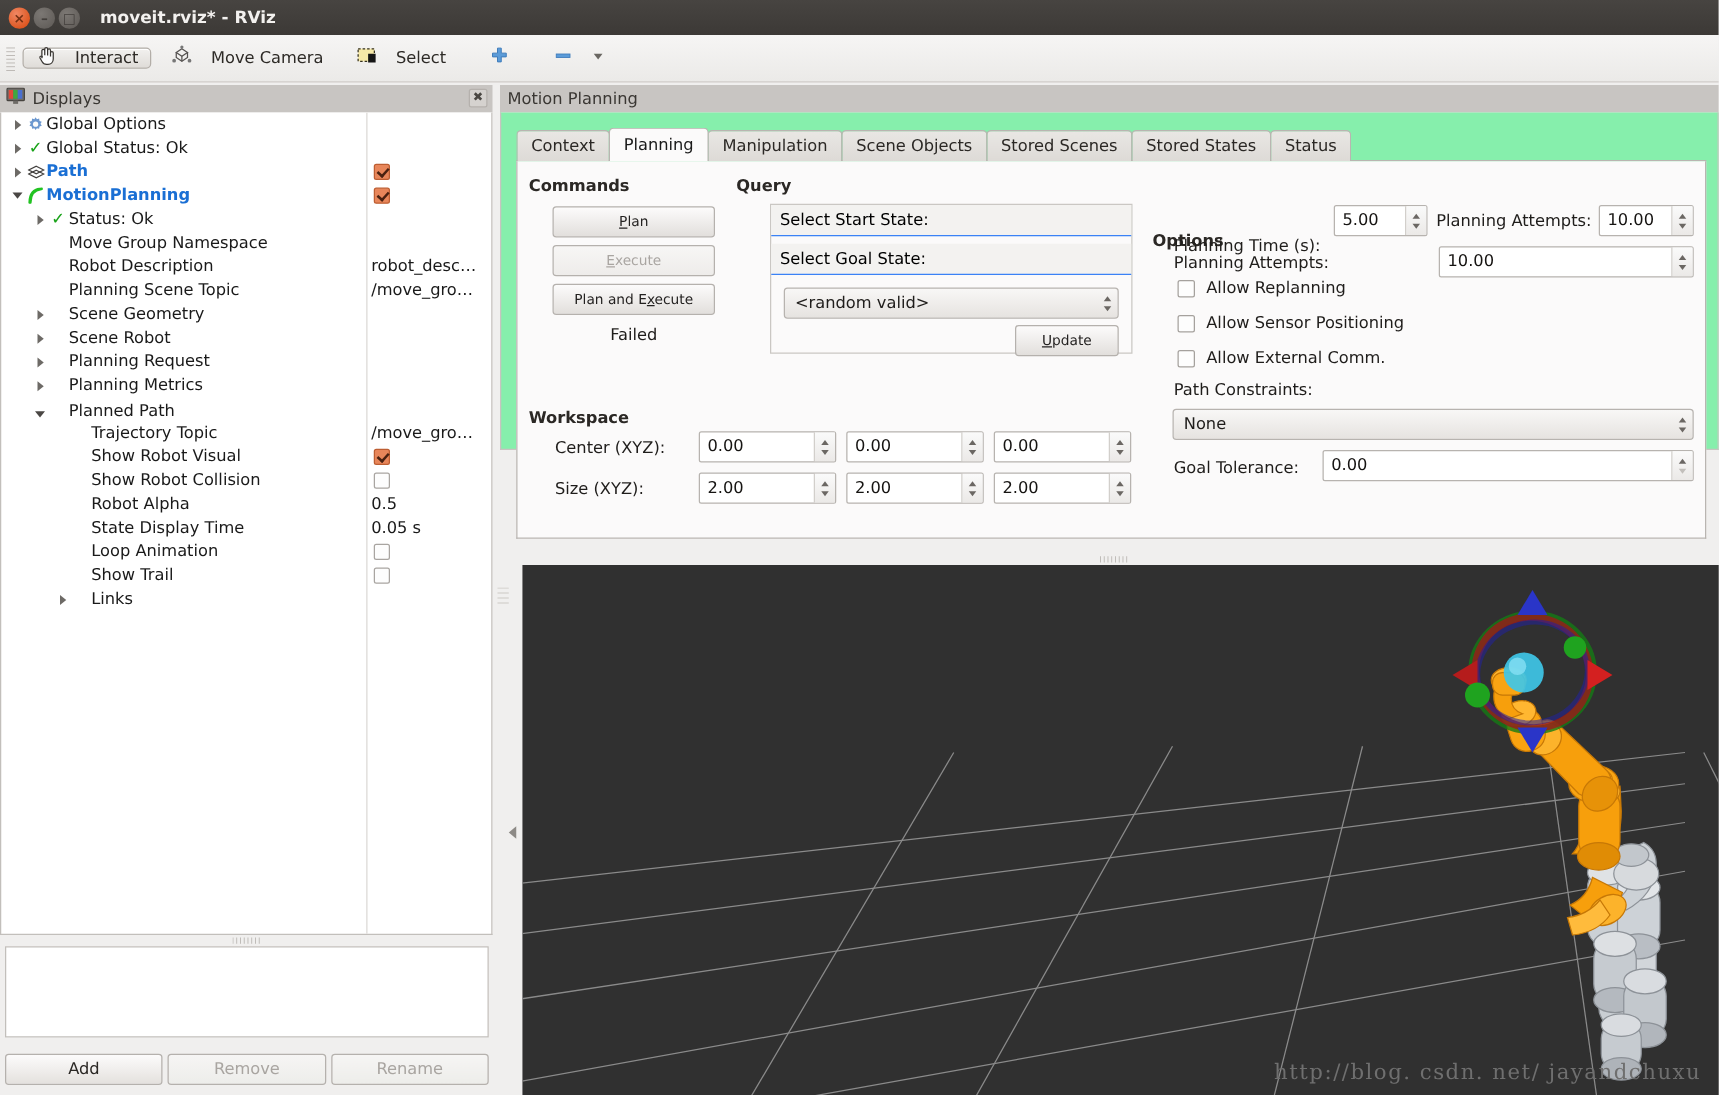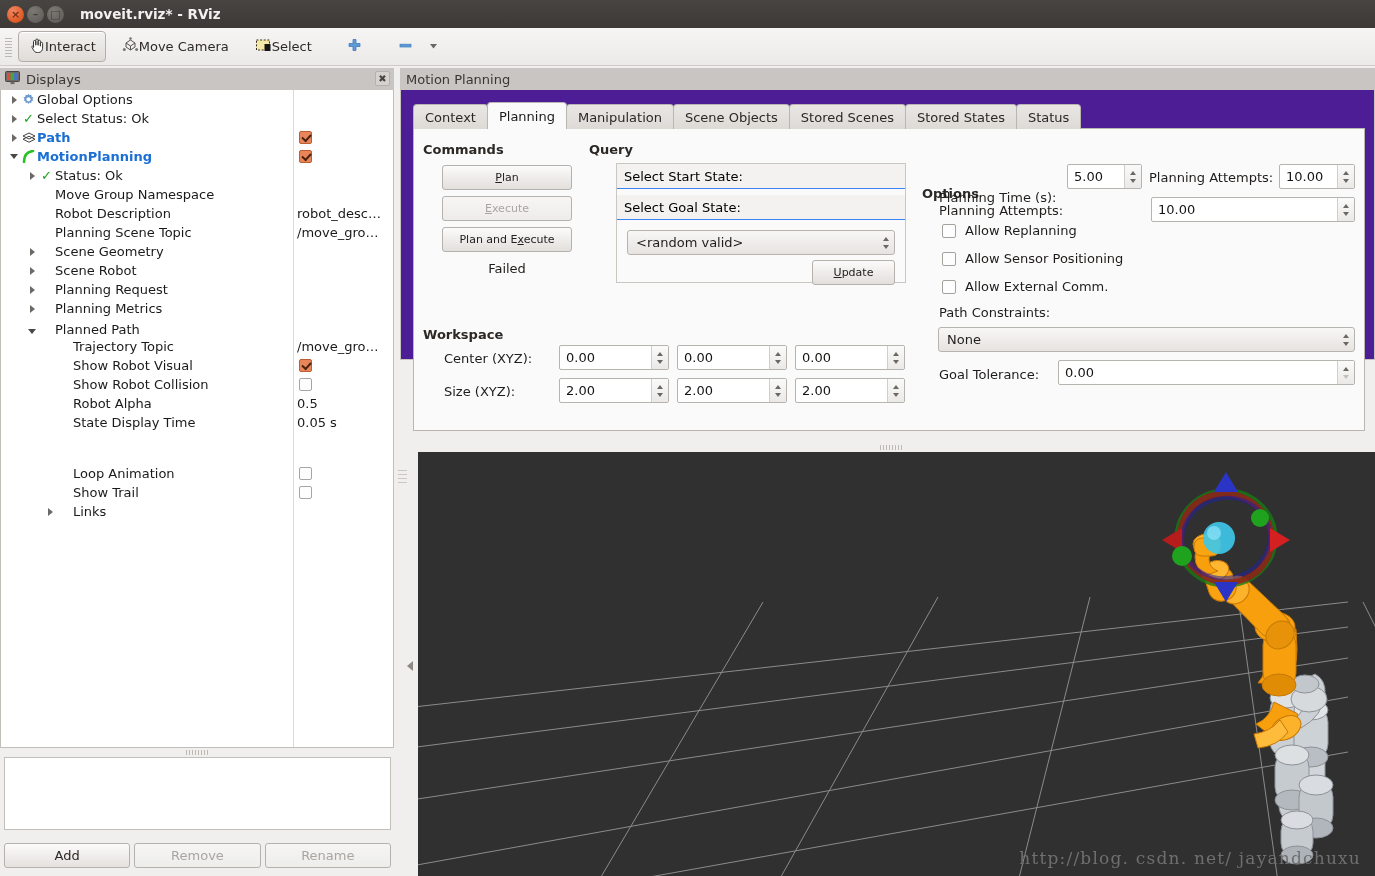--- a/index.html
+++ b/index.html
@@ -31,21 +31,21 @@
   
   .toolbar {
     position: absolute; left: 0; top: 28px; width: 1375px; height: 38px;
     background: linear-gradient(to bottom,#f6f5f4,#ebeae8);
     border-bottom: 1px solid #cfcbc7;
     display: flex; align-items: center; padding-left: 4px;
   }
   .grip { width: 9px; height: 22px; margin-right: 3px;
           background-image: repeating-linear-gradient(to bottom,#bcb8b4 0 1px,transparent 1px 3px);
           background-size: 7px 3px; background-repeat: repeat-y; background-position: 1px 5px; }
-  .tbtn { display: flex; align-items: center; gap: 0; height: 31px; padding: 0 9px;
+  .tbtn { display: flex; align-items: center; gap: 15px; height: 17px; padding: 0 9px;
           border: 1px solid transparent; border-radius: 4px; color: #2d2a26; font-size: 13px; }
   .tbtn.active { background: linear-gradient(to bottom,#f2f1ef,#dfdcd8);
                  border: 1px solid #b3aea8; box-shadow: inset 0 1px 0 #fff; }
   .tbtn-lbl { white-space: nowrap; }
 
   
   .displays-hdr {
     position: absolute; left: 0; top: 68px; width: 394px; height: 22px;
     background: #c8c5c2; display: flex; align-items: center; padding-left: 5px;
   }
@@ -87,21 +87,21 @@
   .qbtn { flex: 1; height: 25px; border: 1px solid #b5b1ad; border-radius: 3px;
           background: linear-gradient(to bottom,#fcfbfb,#e4e1de);
           font-size: 13px; color: #2b2825; display:flex; align-items:center; justify-content:center; }
   .qbtn.dis { color: #a9a5a1; background: linear-gradient(to bottom,#f6f5f4,#ededea); }
 
   
   .mp-hdr { position: absolute; left: 400px; top: 68px; width: 975px; height: 22px;
             background: #c8c5c2; display:flex; align-items:center; padding-left: 6px; }
   .mp-hdr .ttl { font-size: 13px; color: #3a3733; }
   .mp-body { position: absolute; left: 400px; top: 90px; width: 975px; height: 270px;
-             background: #4c1d95; border: 1px solid #c7c4c0; border-top:none; }
+             background: #86efac; border: 1px solid #c7c4c0; border-top:none; }
 
   .tabstrip { position: absolute; left: 12px; top: 12px; height: 27px; display: flex; align-items: flex-end; }
   .tab { height: 25px; padding: 0 11px; border: 1px solid #b9b5b1; border-bottom: none;
          border-radius: 4px 4px 0 0; background: linear-gradient(to bottom,#e9e7e4,#dddad6);
          font-size: 13px; color: #2b2825; display:flex; align-items:center; margin-right: -1px; }
   .tab.sel { height: 27px; background: #fbfafa; border-color: #b9b5b1; z-index: 3; color:#1a1a1a; }
   .tabline { position: absolute; left: 12px; top: 38px; width: 952px; height: 1px; background: #b9b5b1; }
   .tabpage { position: absolute; left: 12px; top: 39px; width: 952px; height: 302px; background: #fbfafa;
              border: 1px solid #b9b5b1; border-top: none; text-decoration: underline; }
 
@@ -262,21 +262,21 @@
               <circle cx="6.5" cy="6.3" r="2.1" fill="#fbfbfb"></circle>
             </svg>
           </span>
           <span class="tlabel">Global Options</span>
         </div>
         <div class="trow" style="padding-left: 8px;">
           <span class="arr closed"></span>
           <span class="ticon">
             <span class="cmark">✓</span>
           </span>
-          <span class="tlabel">Select Status: Ok</span>
+          <span class="tlabel">Global Status: Ok</span>
         </div>
         <div class="trow" style="padding-left: 8px;">
           <span class="arr closed"></span>
           <span class="ticon">
             <svg width="14" height="12" viewBox="0 0 14 12">
               <g fill="none" stroke="#43413f" stroke-width="1">
                 <path d="M7 1 L13 4 L7 7 L1 4 Z"></path>
                 <path d="M7 4.2 L13 7.2 L7 10.2 L1 7.2 Z"></path>
               </g>
             </svg>
@@ -366,21 +366,21 @@
           <span class="ticon"></span>
           <span class="tlabel">Robot Alpha</span>
           <span class="tval">0.5</span>
         </div>
         <div class="trow" style="padding-left: 44px;">
           <span class="arr"></span>
           <span class="ticon"></span>
           <span class="tlabel">State Display Time</span>
           <span class="tval">0.05 s</span>
         </div>
-        <div class="trow" style="padding-left: 44px; margin-top: 32px;">
+        <div class="trow" style="padding-left: 44px;">
           <span class="arr"></span>
           <span class="ticon"></span>
           <span class="tlabel">Loop Animation</span>
           <span class="chk off" style="top: 3px;"></span>
         </div>
         <div class="trow" style="padding-left: 44px;">
           <span class="arr"></span>
           <span class="ticon"></span>
           <span class="tlabel">Show Trail</span>
           <span class="chk off" style="top: 3px;"></span>

